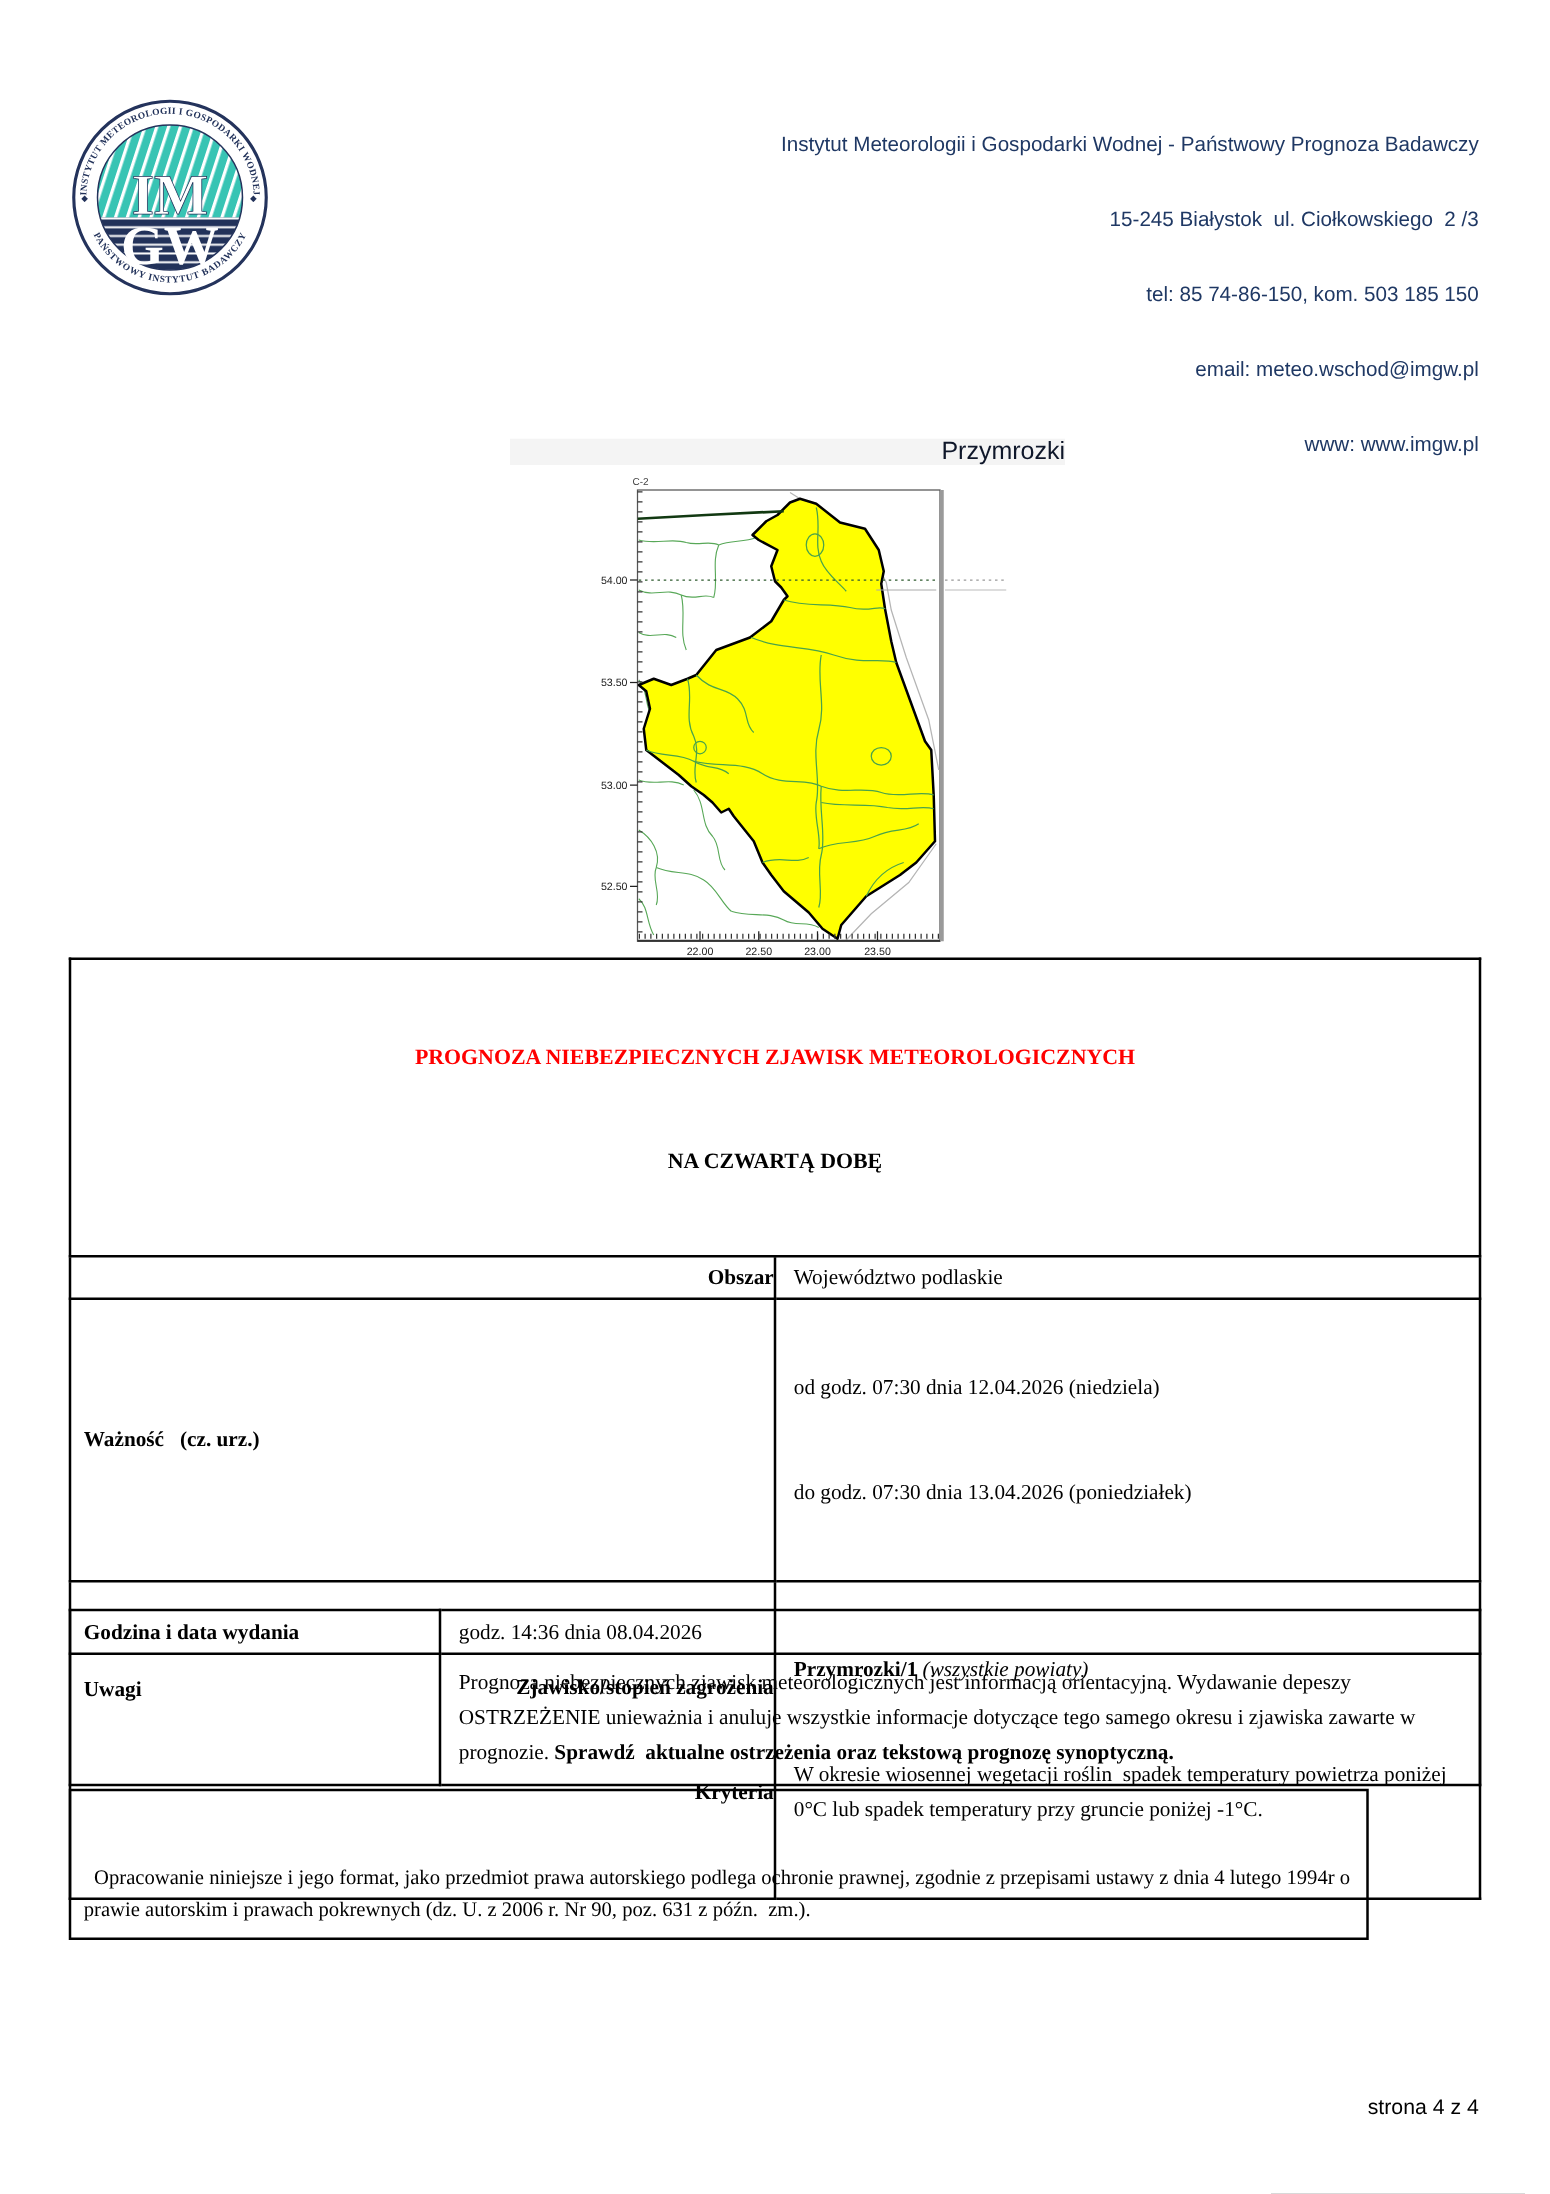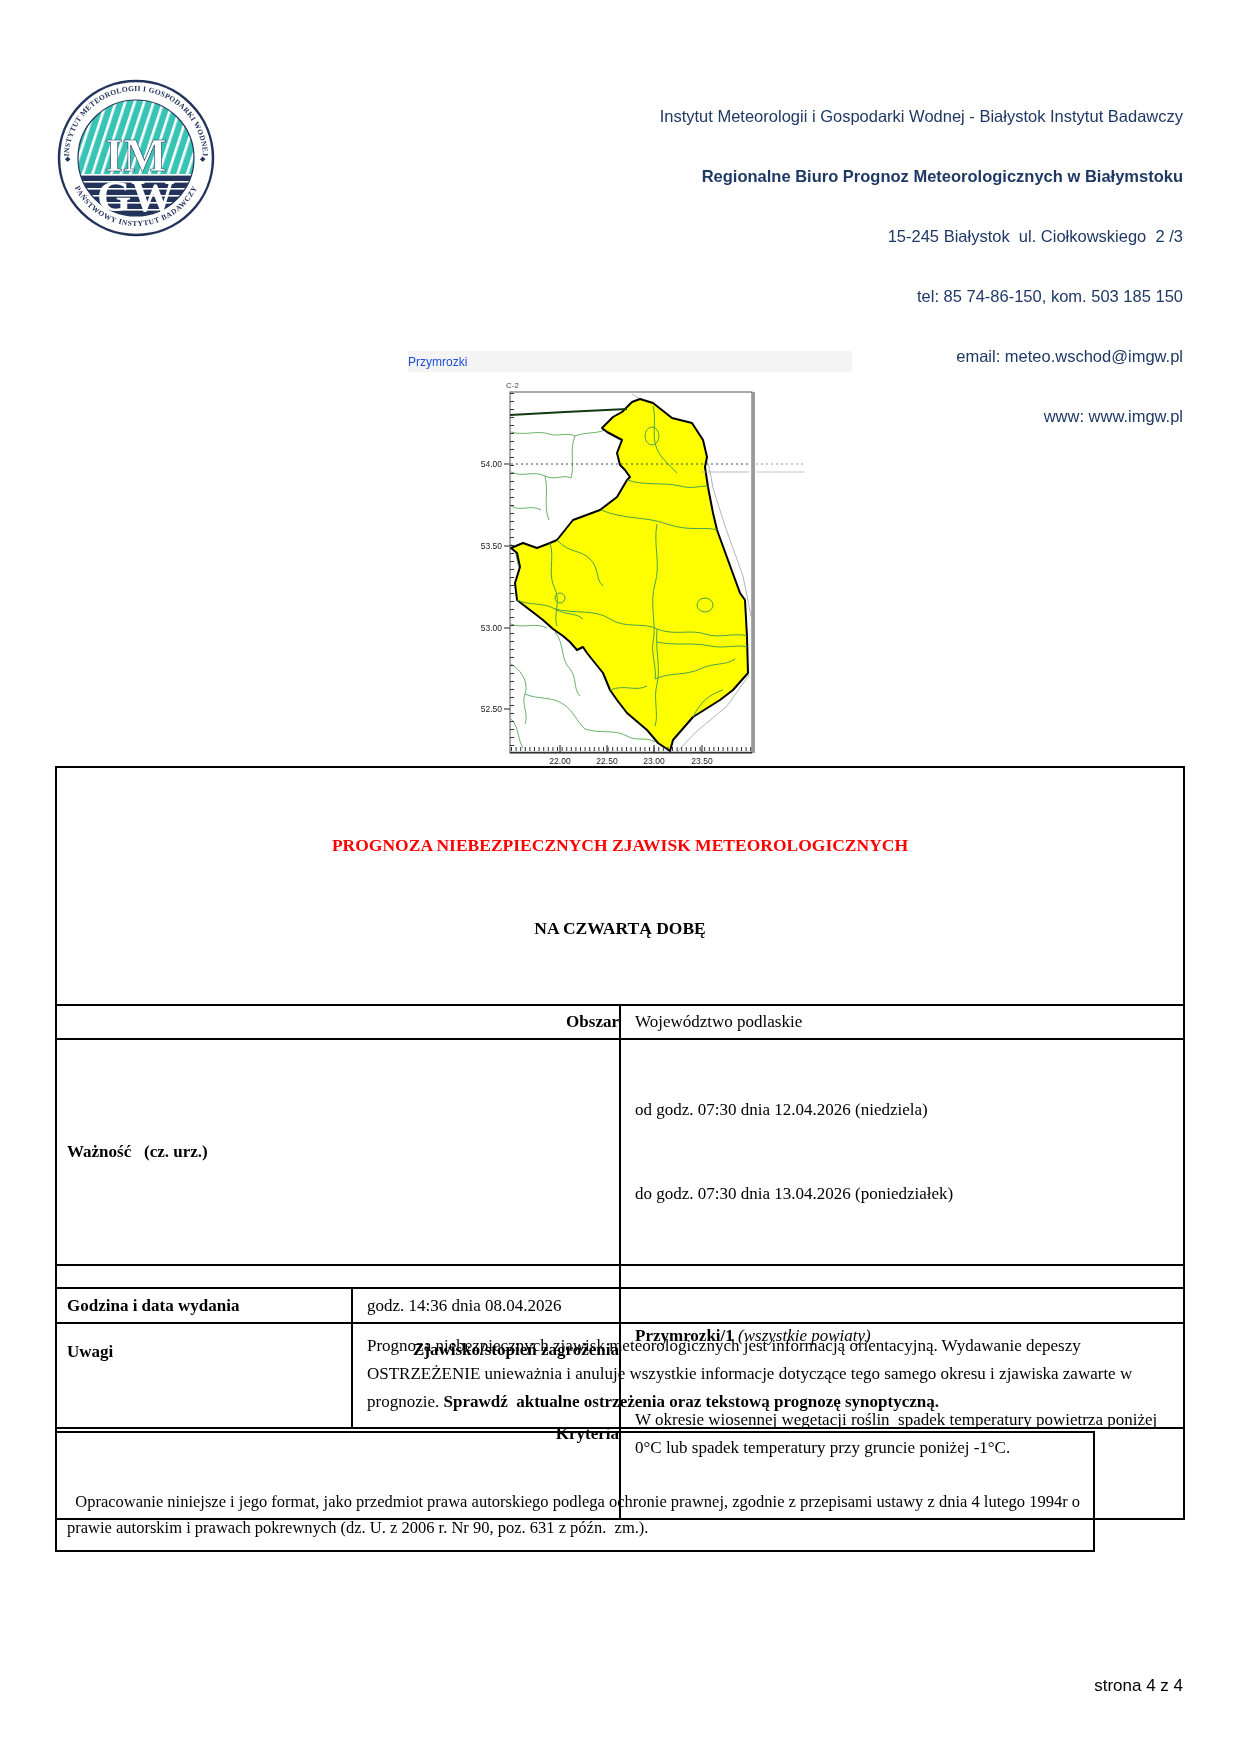--- a/index.html
+++ b/index.html
@@ -13,22 +13,22 @@
   .org-header {
     position:absolute; top:66px; right:57px; text-align:right;
     font-family:"Liberation Sans", sans-serif; font-size:16.5px; line-height:20px;
     color:#1f3864; white-space:pre-wrap;
   }
   .org-header .bold { font-weight:bold; }
   .logo-wrap { position:absolute; left:56px; top:78px; width:160px; height:160px; }
   
   .map-titlebar {
     position:absolute; left:408px; top:351px; width:444px; height:21px;
-    background:#f4f4f4; display:flex; align-items:center; justify-content:flex-start;
-    font-family:"Liberation Sans", sans-serif; font-size:12px; color:#1d4ed8;
+    background:#f4f4f4; display:flex; align-items:center; justify-content:flex-end;
+    font-family:"Liberation Sans", sans-serif; font-size:20px; color:#0f172a;
   }
   .map-svg { position:absolute; left:405px; top:372px; }
   .map-svg text { font-family:"Liberation Sans", sans-serif; }
   
   table.doc { position:absolute; left:55px; width:1130px; border-collapse:collapse;
     table-layout:fixed; font-size:17px; }
   table.doc td { border:2px solid #000; vertical-align:middle; line-height:28px;
     white-space:pre-wrap; }
   td.lbl { width:296px; font-weight:bold; padding-left:10px; }
   td.val { padding-left:14px; padding-right:8px; }
@@ -82,22 +82,21 @@
       </text>
       <text font-size="7.5" font-weight="bold" fill="#22325a" letter-spacing="0.6">
         <textPath href="#arcBottom" startOffset="50%" text-anchor="middle">PAŃSTWOWY INSTYTUT BADAWCZY</textPath>
       </text>
       <text x="9" y="83" font-size="7" fill="#22325a">◆</text>
       <text x="144" y="83" font-size="7" fill="#22325a">◆</text>
     </svg>
   </div>
 
   <div class="org-header">
-    <div>Instytut Meteorologii i Gospodarki Wodnej - Białystok Instytut Badawczy</div>
-    <div class="bold">Regionalne Biuro Prognoz Meteorologicznych w Białymstoku</div>
+    <div>Instytut Meteorologii i Gospodarki Wodnej - Państwowy Prognoza Badawczy</div>
     <div>15-245 Białystok  ul. Ciołkowskiego  2 /3</div>
     <div>tel: 85 74-86-150, kom. 503 185 150</div>
     <div>email: meteo.wschod@imgw.pl</div>
     <div>www: www.imgw.pl</div>
   </div>
 
   <div class="map-titlebar">
     <span>Przymrozki</span>
   </div>
 

